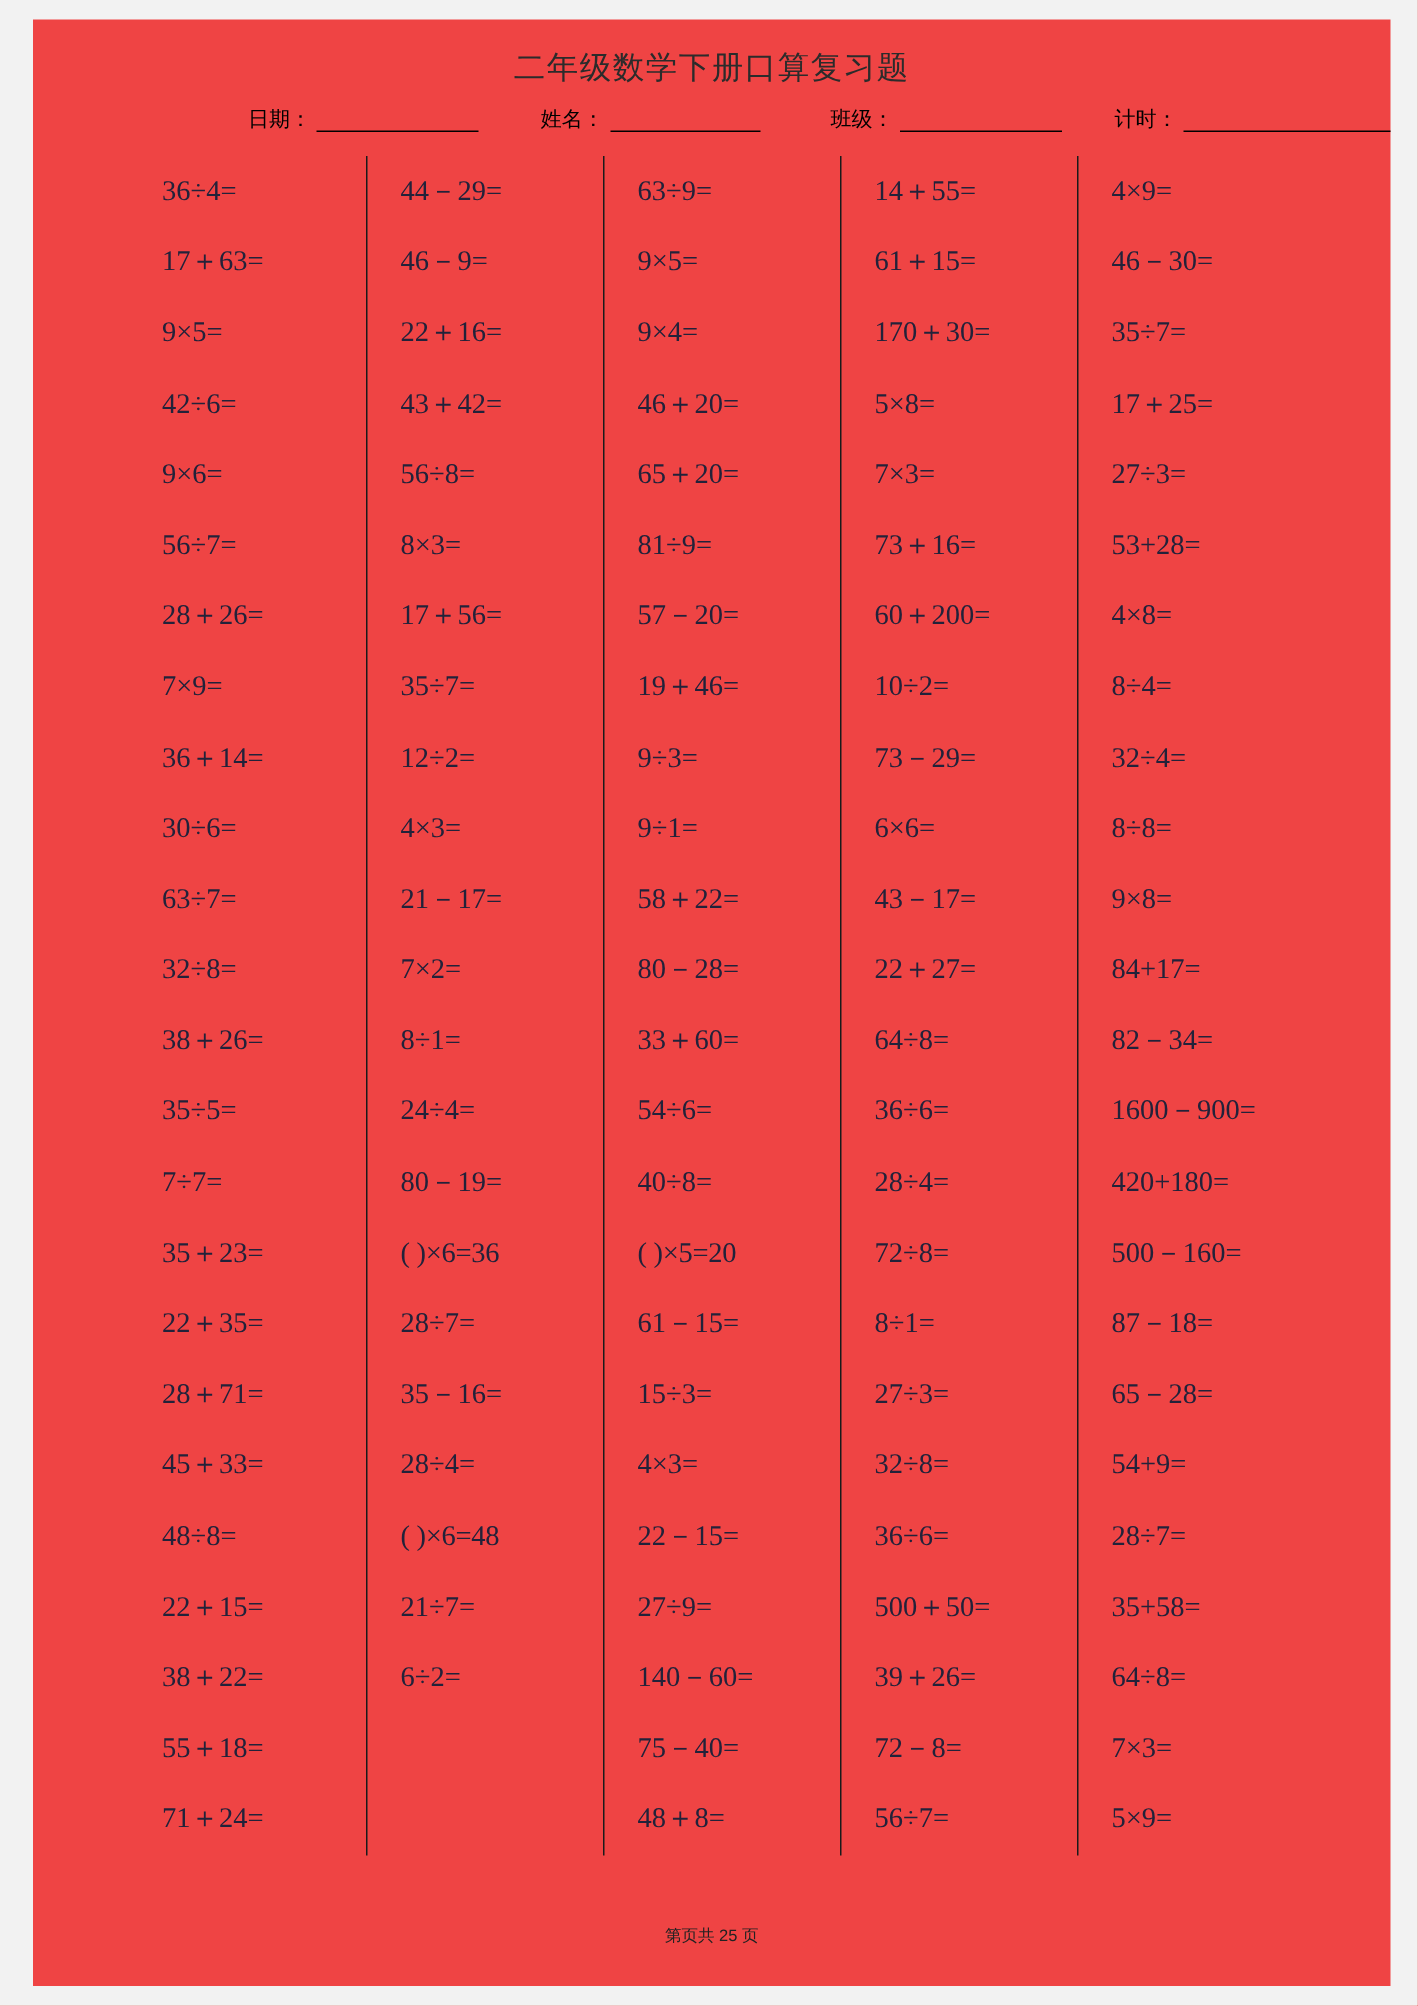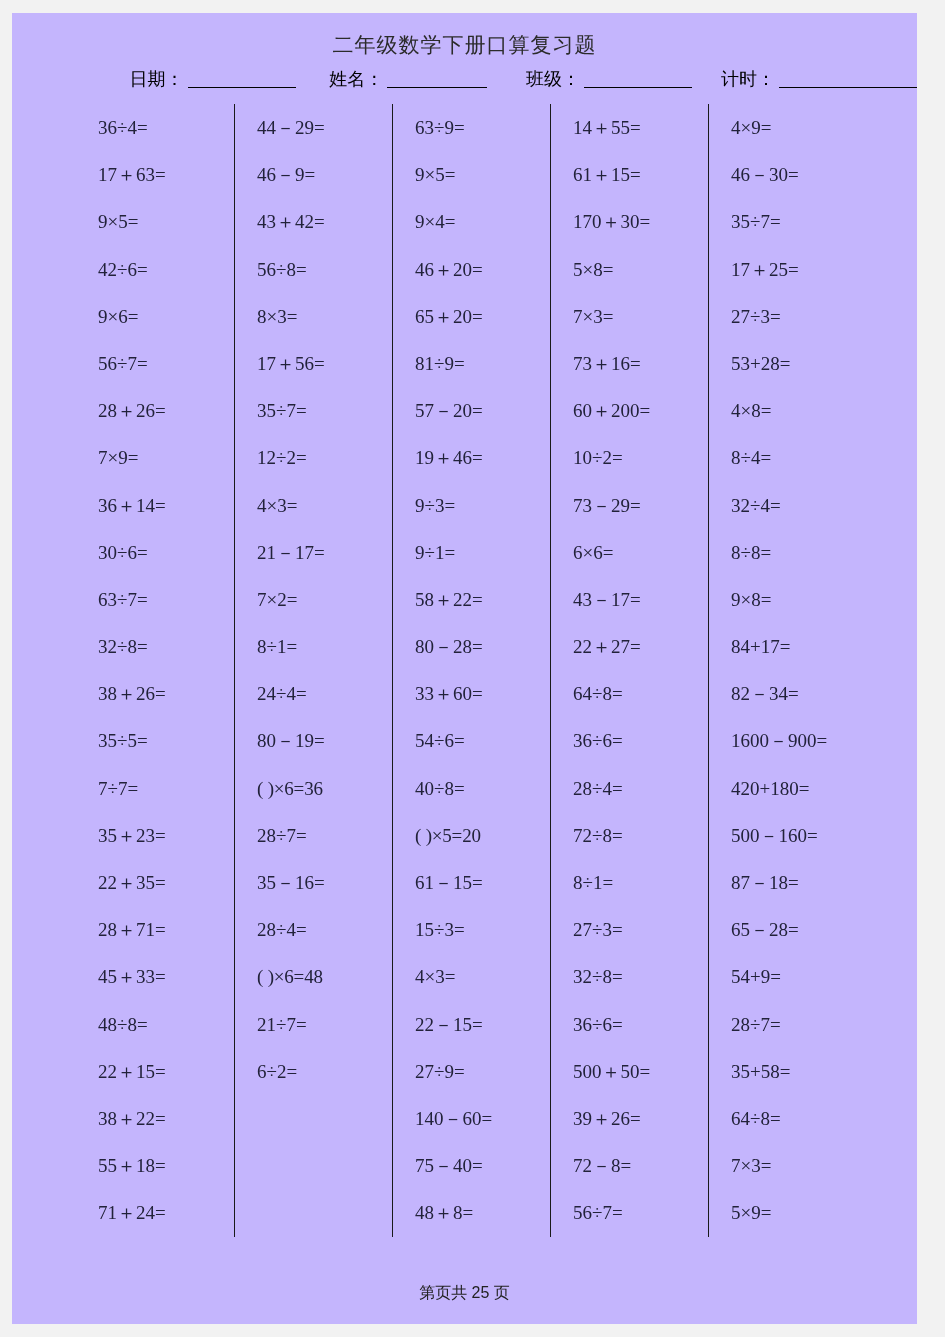--- a/index.html
+++ b/index.html
@@ -8,25 +8,25 @@
     background: #f2f2f2;
   }
   body {
     width: 945px;
     height: 1337px;
     font-family: "Liberation Serif", "DejaVu Serif", serif;
     overflow: hidden;
   }
   .page {
     position: absolute;
-    left: 12px;
+    left: 22px;
     top: 13px;
     width: 905px;
     height: 1311px;
-    background: #c4b5fd;
+    background: #ef4444;
     box-sizing: border-box;
   }
 
   
   .title-row {
     position: absolute;
     left: 0;
     top: 18px;
     width: 905px;
     text-align: center;
@@ -51,21 +51,21 @@
     font-family: "Liberation Sans", "DejaVu Sans", sans-serif;
     font-size: 14px;
     color: #000;
   }
   .meta-field {
     display: flex;
     align-items: flex-end;
     white-space: nowrap;
   }
   .meta-label {
-    font-size: 18px;
+    font-size: 14px;
     line-height: 18px;
     color: #000;
   }
   .meta-blank {
     display: inline-block;
     border-bottom: 1.6px solid #000;
     height: 14px;
   }
   .mb-date   { width: 108px; margin-left: 4px; }
   .mb-name   { width: 100px; margin-left: 4px; }
@@ -105,21 +105,21 @@
   .cell.narrow { letter-spacing: -0.2px; font-family: Liberation Serif, serif; }
 
   
   .footer {
     position: absolute;
     left: 0;
     top: 1270px;
     width: 905px;
     text-align: center;
     font-family: "Liberation Sans", "DejaVu Sans", sans-serif;
-    font-size: 16px;
+    font-size: 11px;
     color: #222;
   }
 </style>
 </head>
 <body>
 
 <div class="page">
 
   <div class="title-row">
     <span class="doc-title">二年级数学下册口算复习题</span>
@@ -178,20 +178,21 @@
         <div class="cell">45＋33=</div>
         <div class="cell">48÷8=</div>
         <div class="cell">22＋15=</div>
         <div class="cell">38＋22=</div>
         <div class="cell">55＋18=</div>
         <div class="cell">71＋24=</div>
       </div>
     <div class="col">
         <div class="cell">44－29=</div>
         <div class="cell">46－9=</div>
+        <div class="cell">22＋16=</div>
         <div class="cell">43＋42=</div>
         <div class="cell">56÷8=</div>
         <div class="cell">8×3=</div>
         <div class="cell">17＋56=</div>
         <div class="cell">35÷7=</div>
         <div class="cell">12÷2=</div>
         <div class="cell">4×3=</div>
         <div class="cell">21－17=</div>
         <div class="cell">7×2=</div>
         <div class="cell">8÷1=</div>

